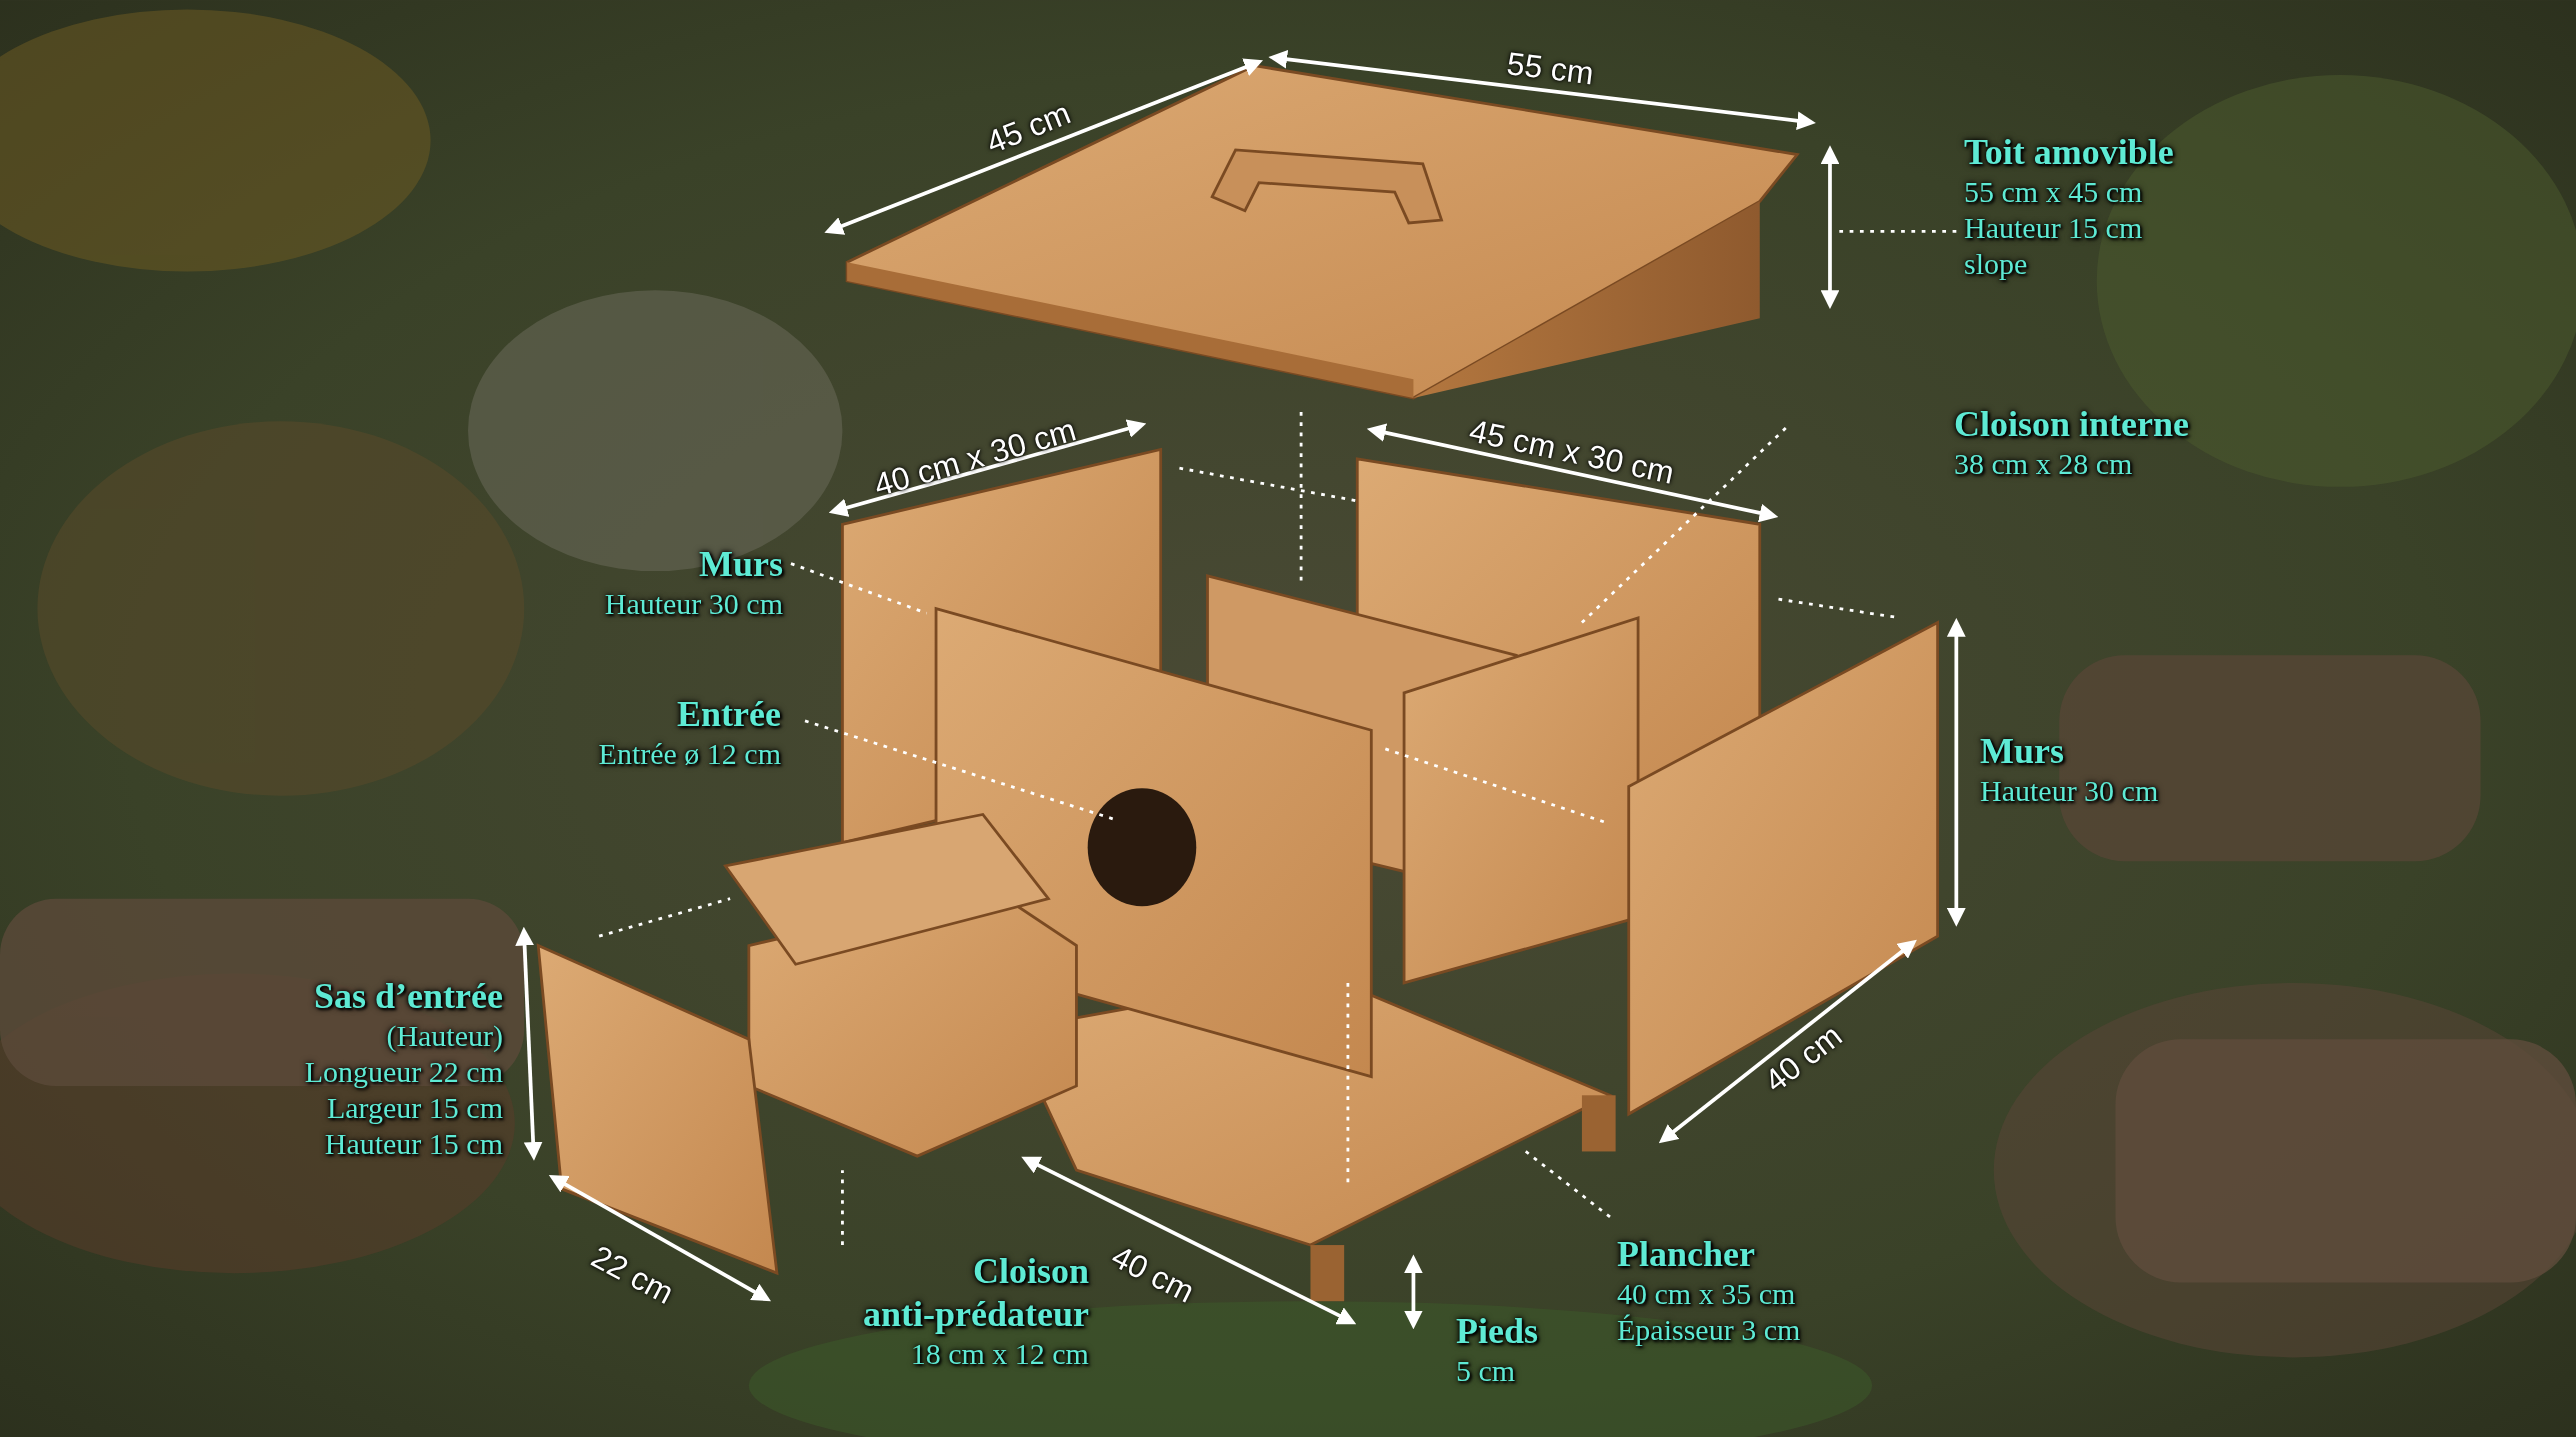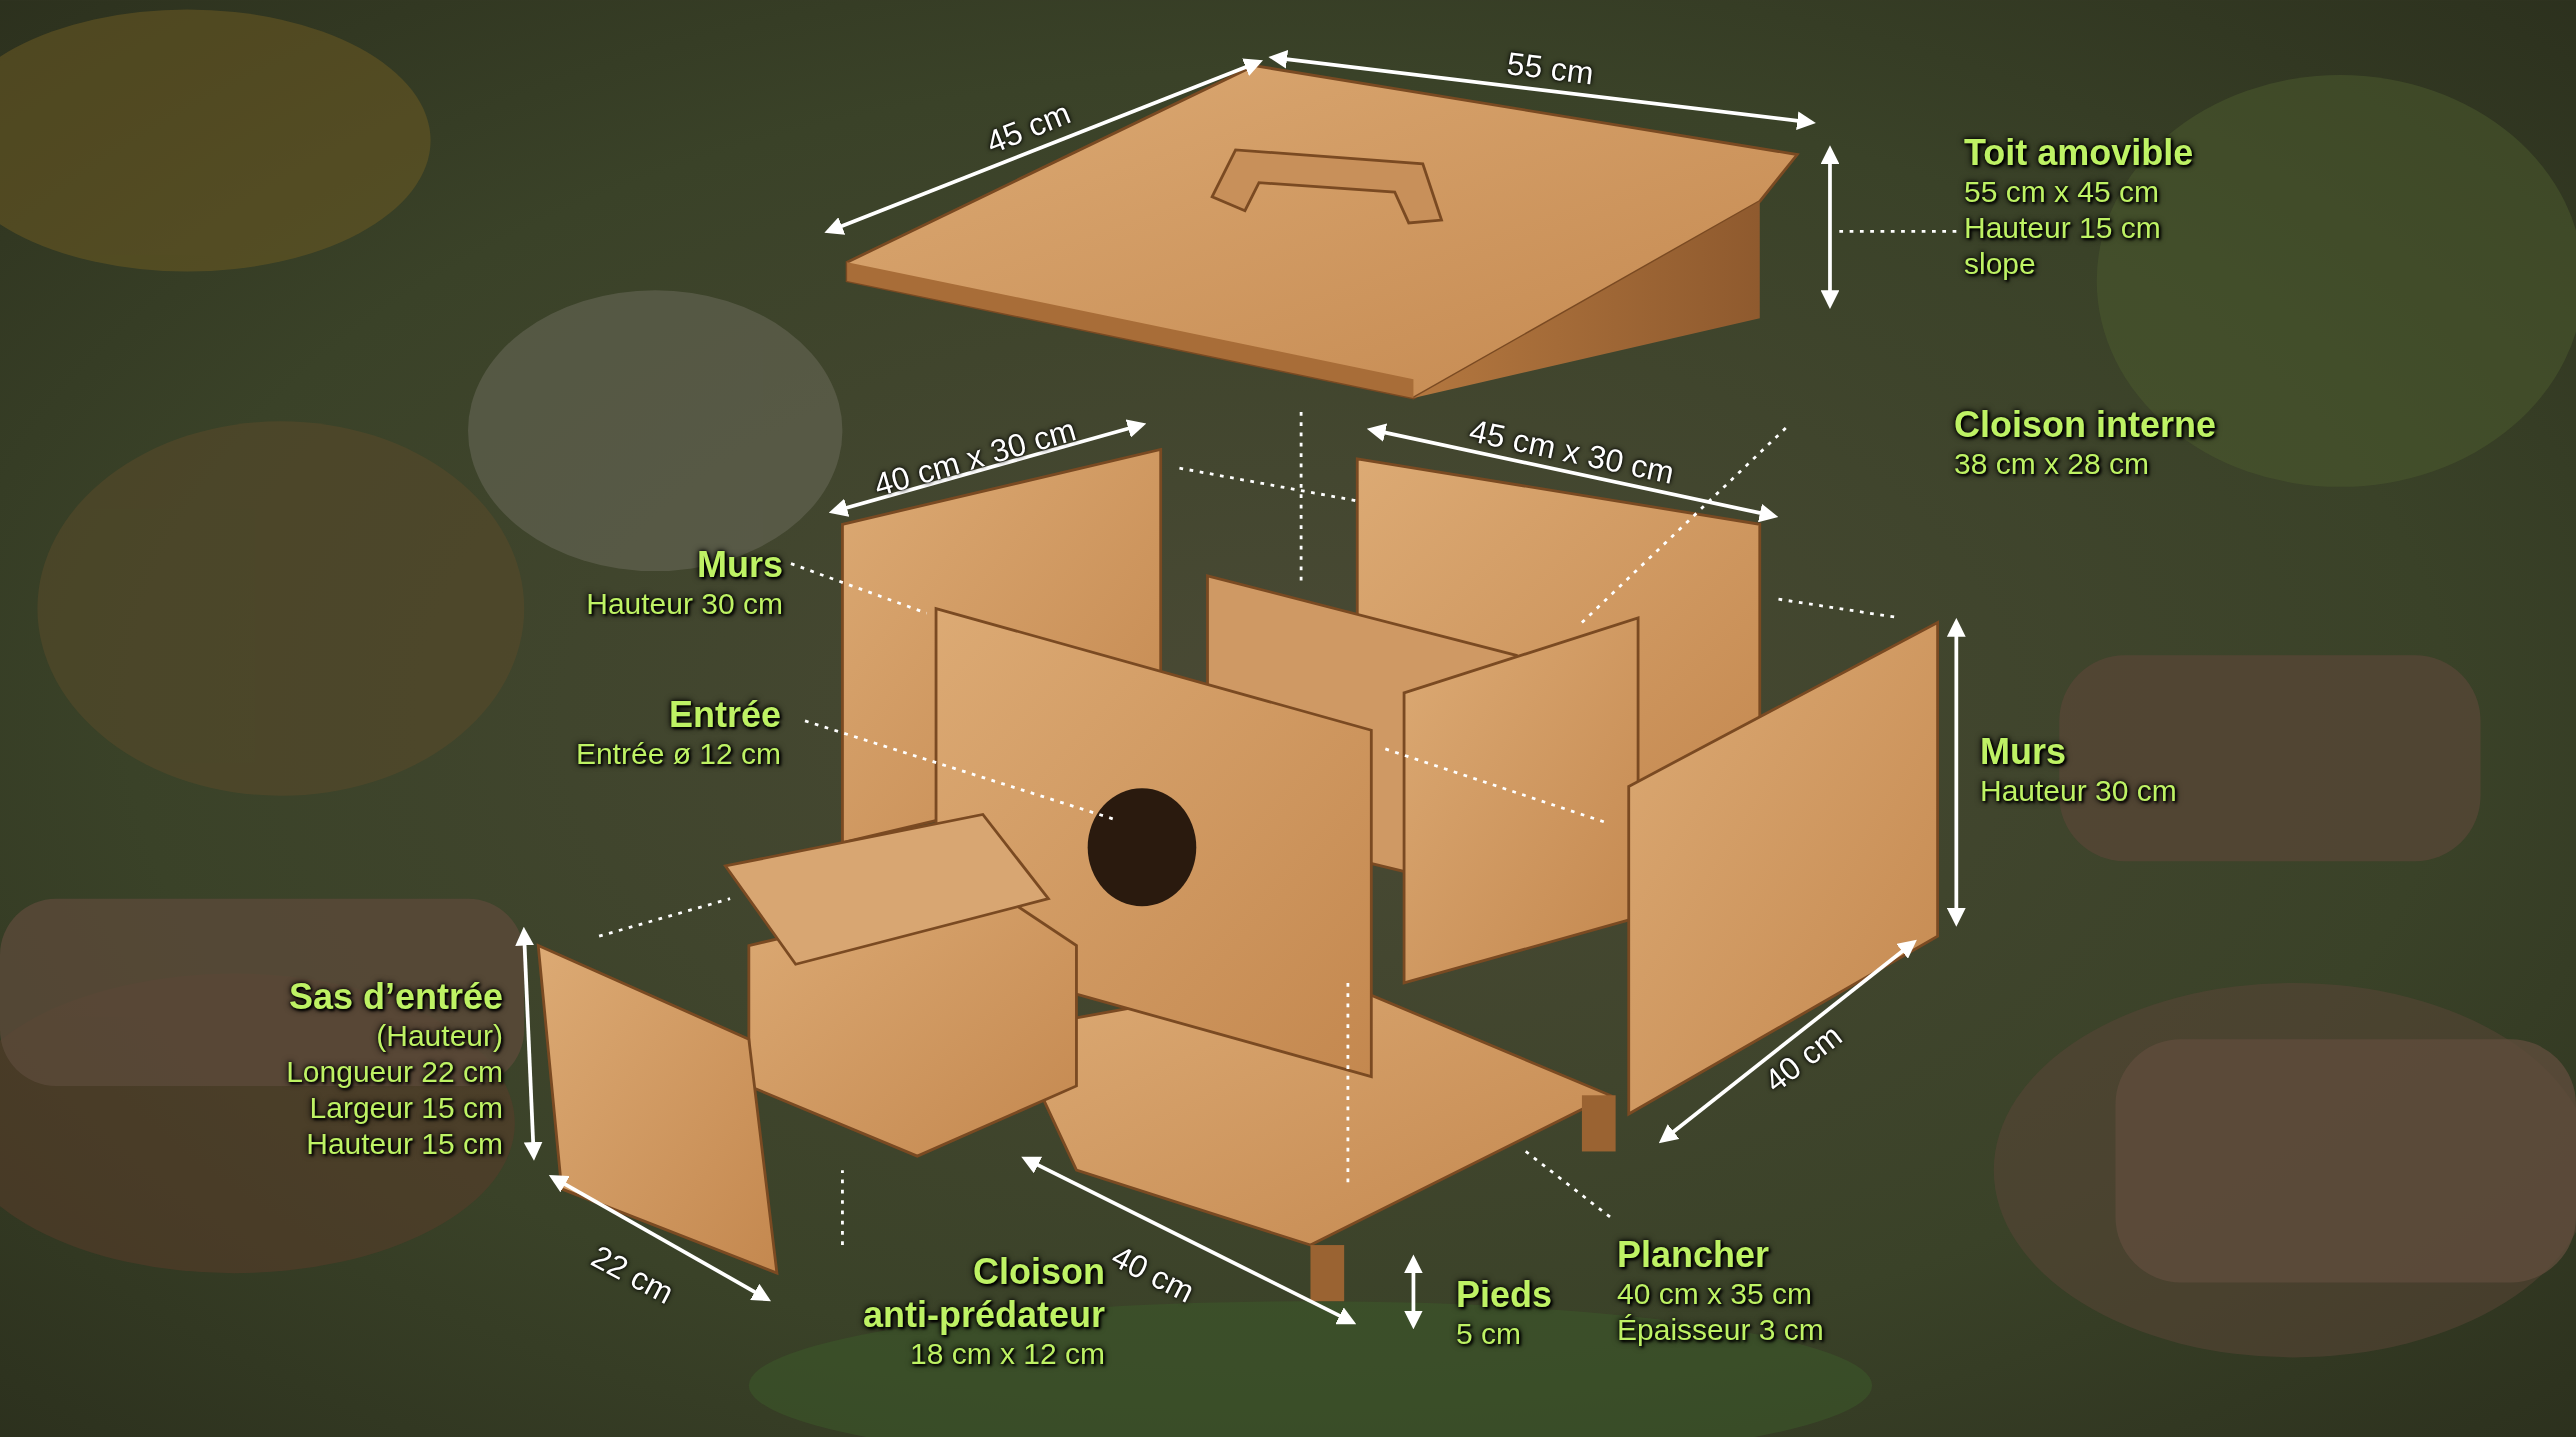--- a/index.html
+++ b/index.html
@@ -2,21 +2,21 @@
 <html style="font-size:15px"><head>
 <meta charset="utf-8">
 <style>
   html, body { margin: 0; padding: 0; }
   body {
     width: 2576px; height: 1438px; overflow: hidden; position: relative;
     font-family: "Liberation Sans", sans-serif;
     background: #3a3a2a;
   }
   #scene { position: absolute; left: 0; top: 0; width: 2576px; height: 1438px; }
-  .lbl { position: absolute; color: #bef264; text-shadow: 0 0 3.7px #000, 0 0 7.5px #000, 1.9px 1.9px 2.8px #000; line-height: 1.2; }
+  .lbl { position: absolute; color: #5eead4; text-shadow: 0 0 3.7px #000, 0 0 7.5px #000, 1.9px 1.9px 2.8px #000; line-height: 1.2; font-family: Liberation Serif, serif; }
   .lbl .t { font-weight: bold; font-size: 36px; display: block; }
   .lbl .s { font-size: 30px; display: block; }
   .right { text-align: right; }
   .dim { position: absolute; color: #fff; font-size: 32px; text-shadow: 0 0 2.8px #000, 0 0 5.6px #000; white-space: nowrap; transform-origin: left center; }
 </style>
 </head>
 <body>
 
 <svg id="scene" viewBox="0 0 2752 1536" xmlns="http://www.w3.org/2000/svg">
   <defs>
@@ -151,17 +151,17 @@
 <div class="lbl" style="left:863px;top:1250px;text-align:right;">
   <span class="t">Cloison</span>
   <span class="t">anti-prédateur</span>
   <span class="s">18 cm x 12 cm</span>
 </div>
 <div class="lbl" style="left:1617px;top:1189px;margin-top:44px;">
   <span class="t">Plancher</span>
   <span class="s">40 cm x 35 cm</span>
   <span class="s">Épaisseur 3 cm</span>
 </div>
-<div class="lbl" style="left:1456px;top:1273px;">
+<div class="lbl" style="left:1456px;top:1310px;">
   <span class="t">Pieds</span>
   <span class="s">5 cm</span>
 </div>
 
 
 </body></html>

